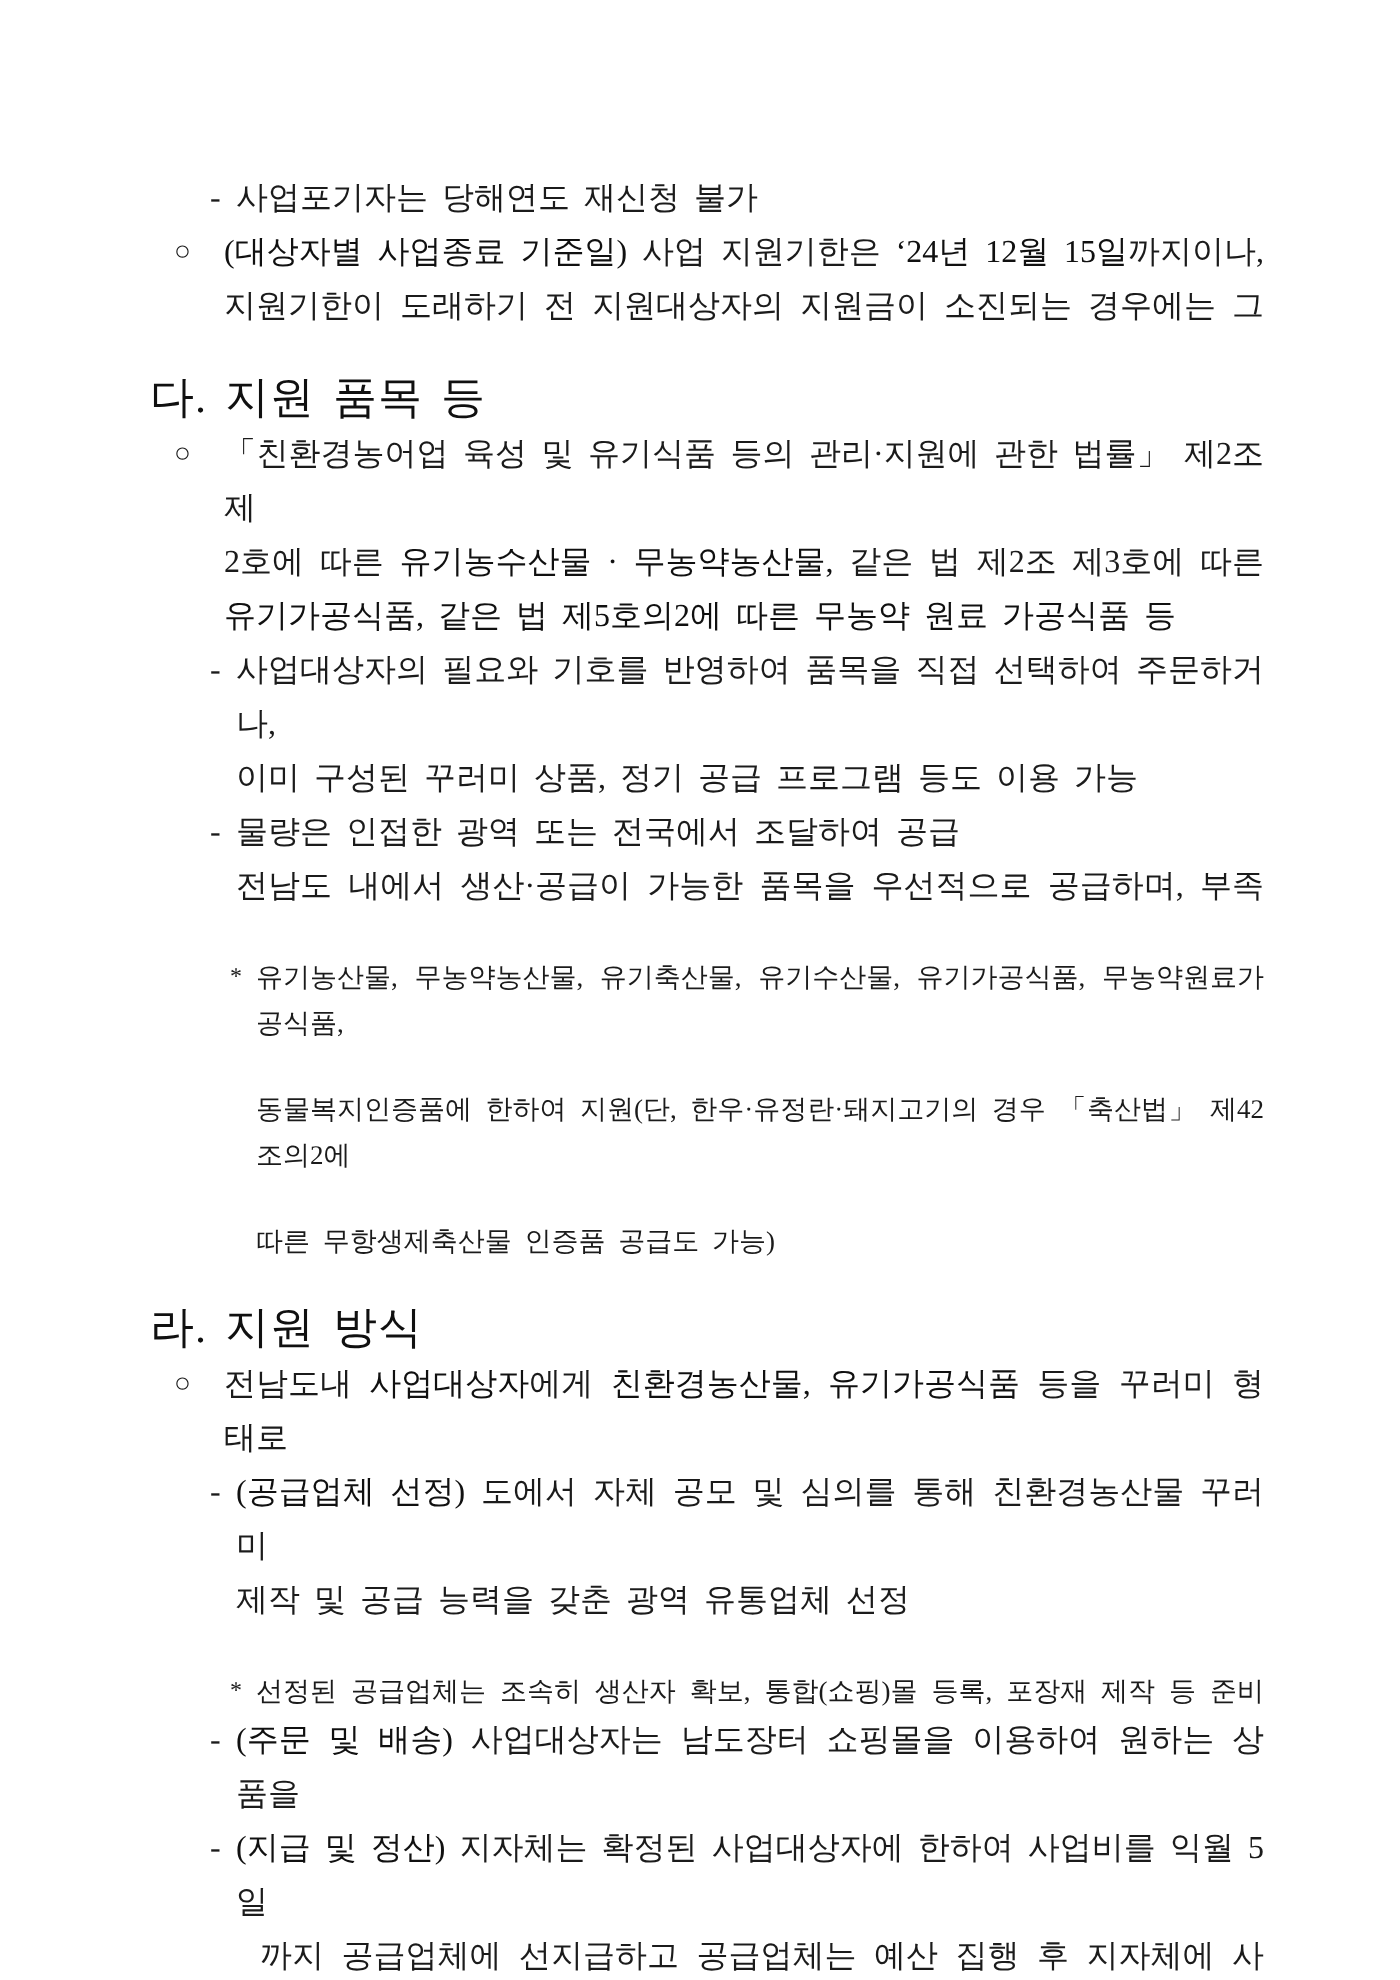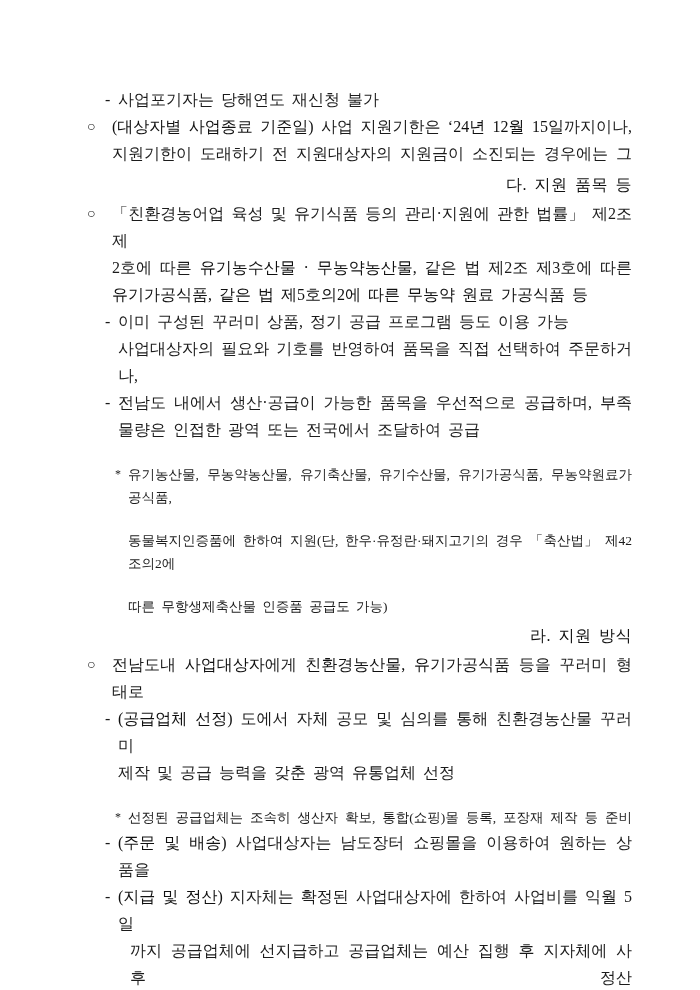--- a/index.html
+++ b/index.html
@@ -13,27 +13,26 @@
     font-family: "Liberation Serif", "DejaVu Serif", serif;
   }
   #doc {
     position: absolute;
     left: 75px;
     top: 86px;
     width: 557px;
   }
   .block { position: relative; font-size: 16px; line-height: 27px; word-spacing: 3px; }
   .block.heading {
-    font-size: 16px;
+    font-size: 22px;
     font-weight: 700;
     line-height: 30px;
-    margin-top: 3px;
+    margin-top: 17px;
     letter-spacing: 0.5px;
     color: #141414;
-    text-align: right;
   }
   .marker { position: absolute; top: 0; }
   .circle > .marker { left: 12px; font-size: 14px; }
   .circle .line { padding-left: 37px; }
   .dash > .marker { left: 30px; }
   .dash .line { padding-left: 43px; }
   .star { font-size: 13.5px; line-height: 23px; }
   .star > .marker { left: 40px; font-size: 12px; }
   .star .line { padding-left: 53px; margin-top: 20px; }
   .line.just { text-align: justify; text-align-last: justify; }
@@ -58,27 +57,27 @@
         <div class="line"><span class="seg bold">다. 지원 품목 등</span></div>
       </div>
       <div class="block circle">
         <span class="marker">○</span>
         <div class="line just"><span class="seg">「친환경농어업 육성 및 유기식품 등의 관리·지원에 관한 법률」 제2조 제</span></div>
         <div class="line just"><span class="seg">2호에 따른 </span><span class="seg bold">유기농수산물 · 무농약농산물,</span><span class="seg"> 같은 법 제2조 제3호에 따른</span></div>
         <div class="line"><span class="seg bold">유기가공식품, 같은 법 제5호의2에 따른 무농약 원료 가공식품 등</span></div>
       </div>
       <div class="block dash">
         <span class="marker">-</span>
+        <div class="line just"><span class="seg">사업대상자의 필요와 기호를 반영하여 품목을 직접 선택하여 주문하거나,</span></div>
         <div class="line"><span class="seg">이미 구성된 꾸러미 상품, 정기 공급 프로그램 등도 이용 가능</span></div>
-        <div class="line just"><span class="seg">사업대상자의 필요와 기호를 반영하여 품목을 직접 선택하여 주문하거나,</span></div>
       </div>
       <div class="block dash">
         <span class="marker">-</span>
+        <div class="line"><span class="seg">물량은 인접한 광역 또는 전국에서 조달하여 공급</span></div>
         <div class="line just"><span class="seg">전남도 내에서 생산·공급이 가능한 품목을 우선적으로 공급하며, 부족</span></div>
-        <div class="line"><span class="seg">물량은 인접한 광역 또는 전국에서 조달하여 공급</span></div>
       </div>
       <div class="block star">
         <span class="marker">*</span>
         <div class="line just"><span class="seg">유기농산물, 무농약농산물, 유기축산물, 유기수산물, 유기가공식품, 무농약원료가공식품,</span></div>
         <div class="line just"><span class="seg">동물복지인증품에 한하여 지원(단, 한우·유정란·돼지고기의 경우 「축산법」 제42조의2에</span></div>
         <div class="line"><span class="seg">따른 무항생제축산물 인증품 공급도 가능)</span></div>
       </div>
       <div class="block heading">
         <div class="line"><span class="seg bold">라. 지원 방식</span></div>
       </div>

